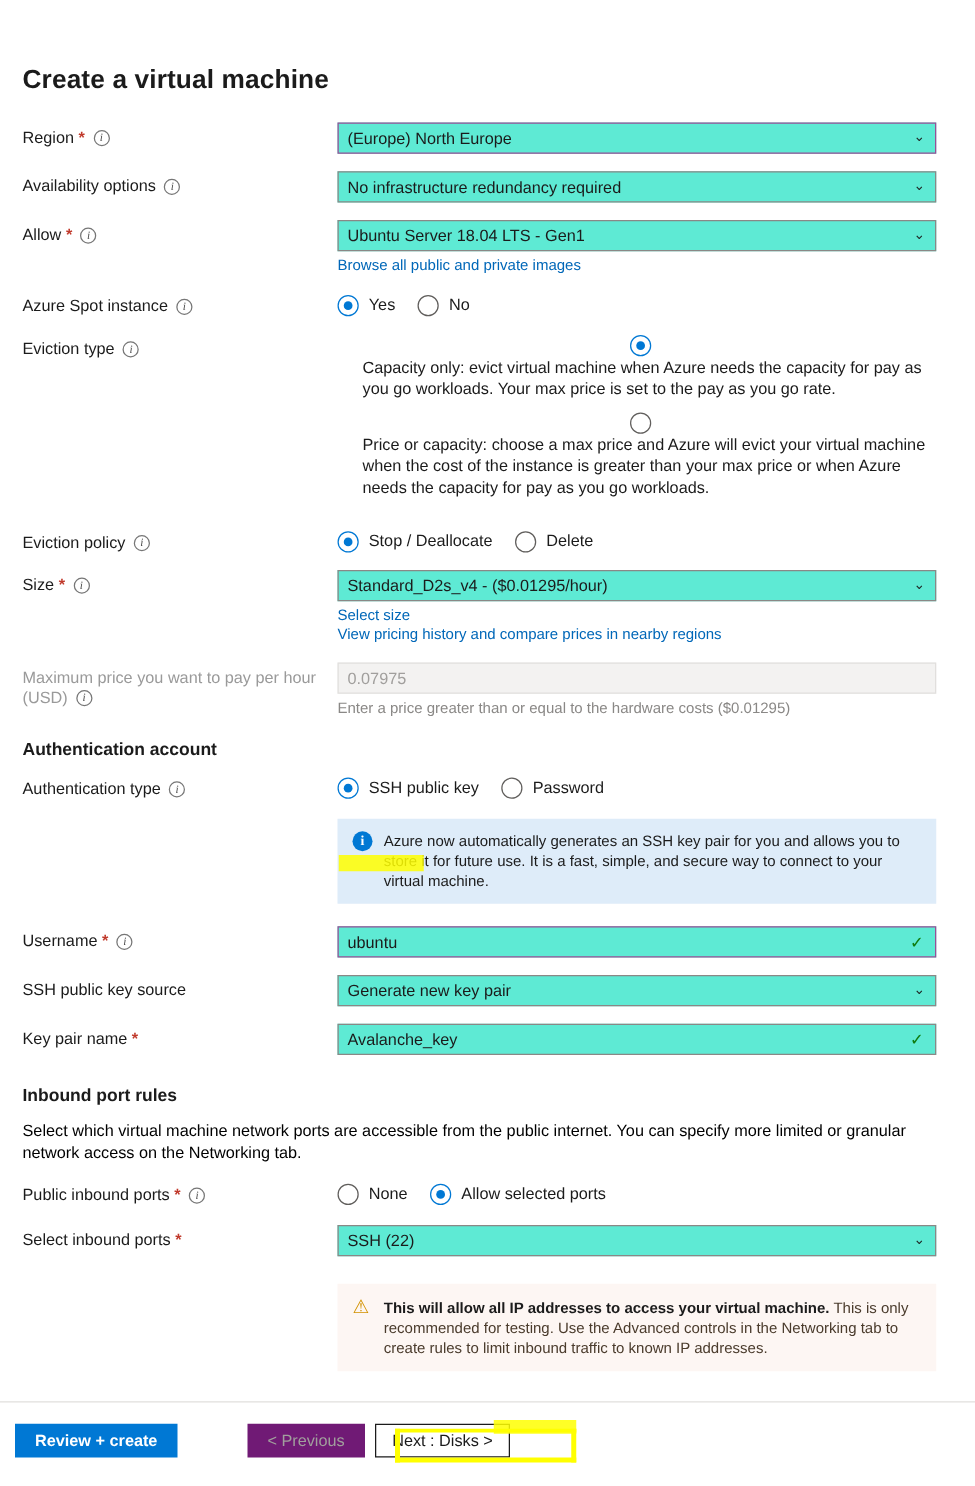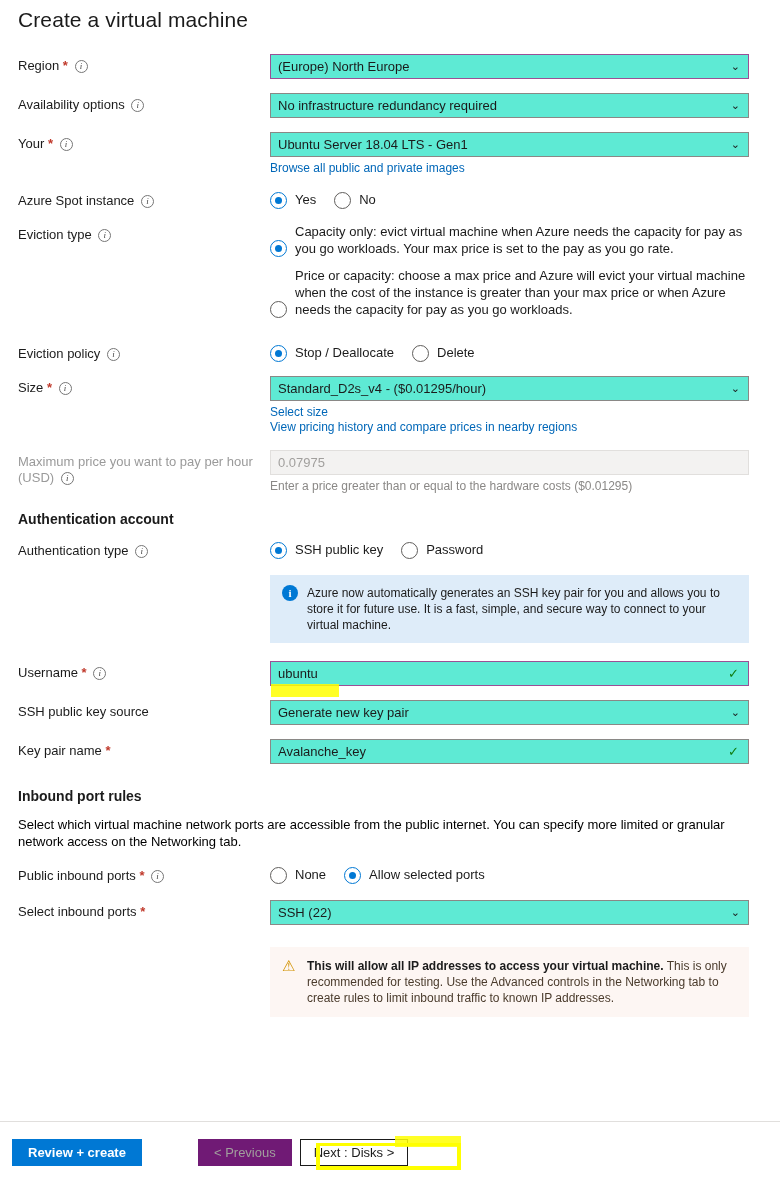--- a/index.html
+++ b/index.html
@@ -14,24 +14,25 @@
     font-size: 13px;
   }
   .page {
     position: relative;
     width: 780px;
     height: 1189px;
     overflow: hidden;
   }
   .page-title {
     font-size: 21px;
-    font-weight: normal;
+    font-weight: bold;
     color: #1b1b1b;
     padding: 8px 0 0 18px;
     letter-spacing: .1px;
+    margin-top: 44px;
   }
   .form {
     padding: 22px 18px 0 18px;
   }
   .row {
     display: flex;
     align-items: flex-start;
     margin-bottom: 14px;
   }
   .label {
@@ -115,21 +116,22 @@
     padding-top: 2px;
   }
   .radio-item {
     display: flex;
     align-items: flex-start;
     margin-right: 18px;
   }
   .radio-item.block {
     margin-right: 0;
     margin-bottom: 10px;
-    align-items: flex-end;
+    align-items: center;
+    flex-direction: column;
   }
   .radio {
     width: 17px;
     height: 17px;
     border: 1px solid #605e5c;
     border-radius: 50%;
     background: #fff;
     flex: 0 0 17px;
     margin-right: 8px;
     position: relative;
@@ -293,21 +295,21 @@
       <div class="field">
         <div class="select pos">
           <span>No infrastructure redundancy required</span>
           <span class="chev">⌄</span>
         </div>
       </div>
     </div>
 
     <div class="row">
       <div class="label">
-        <span>Your</span>
+        <span>Allow</span>
         <span class="req">*</span>
         <span class="info-icon">i</span>
       </div>
       <div class="field">
         <div class="select pos">
           <span>Ubuntu Server 18.04 LTS - Gen1</span>
           <span class="chev">⌄</span>
         </div>
         <span class="link">Browse all public and private images</span>
       </div>

